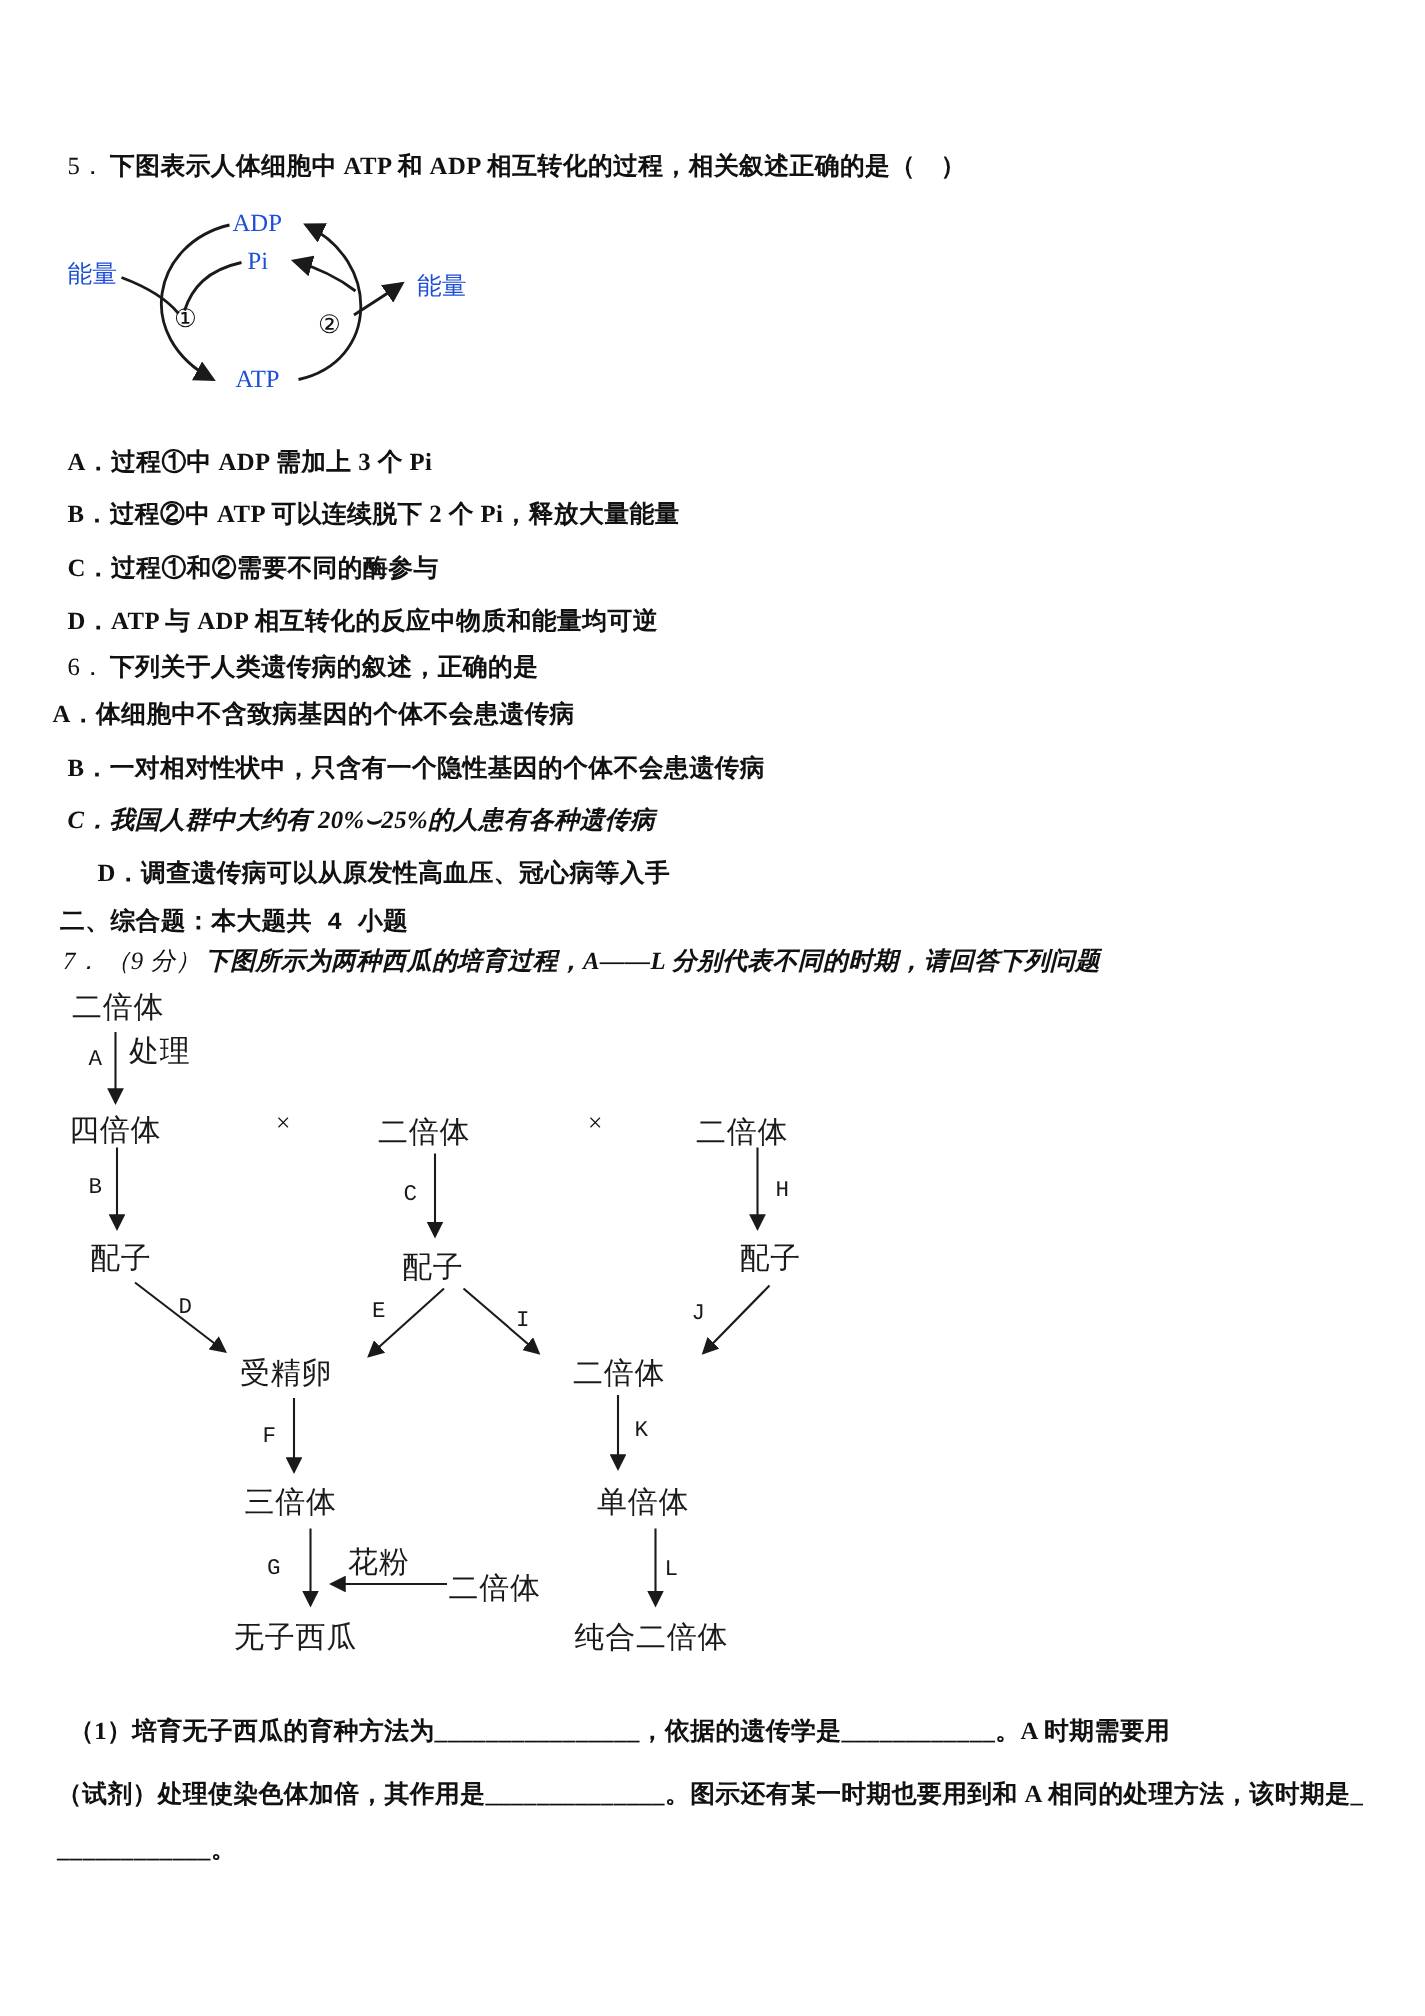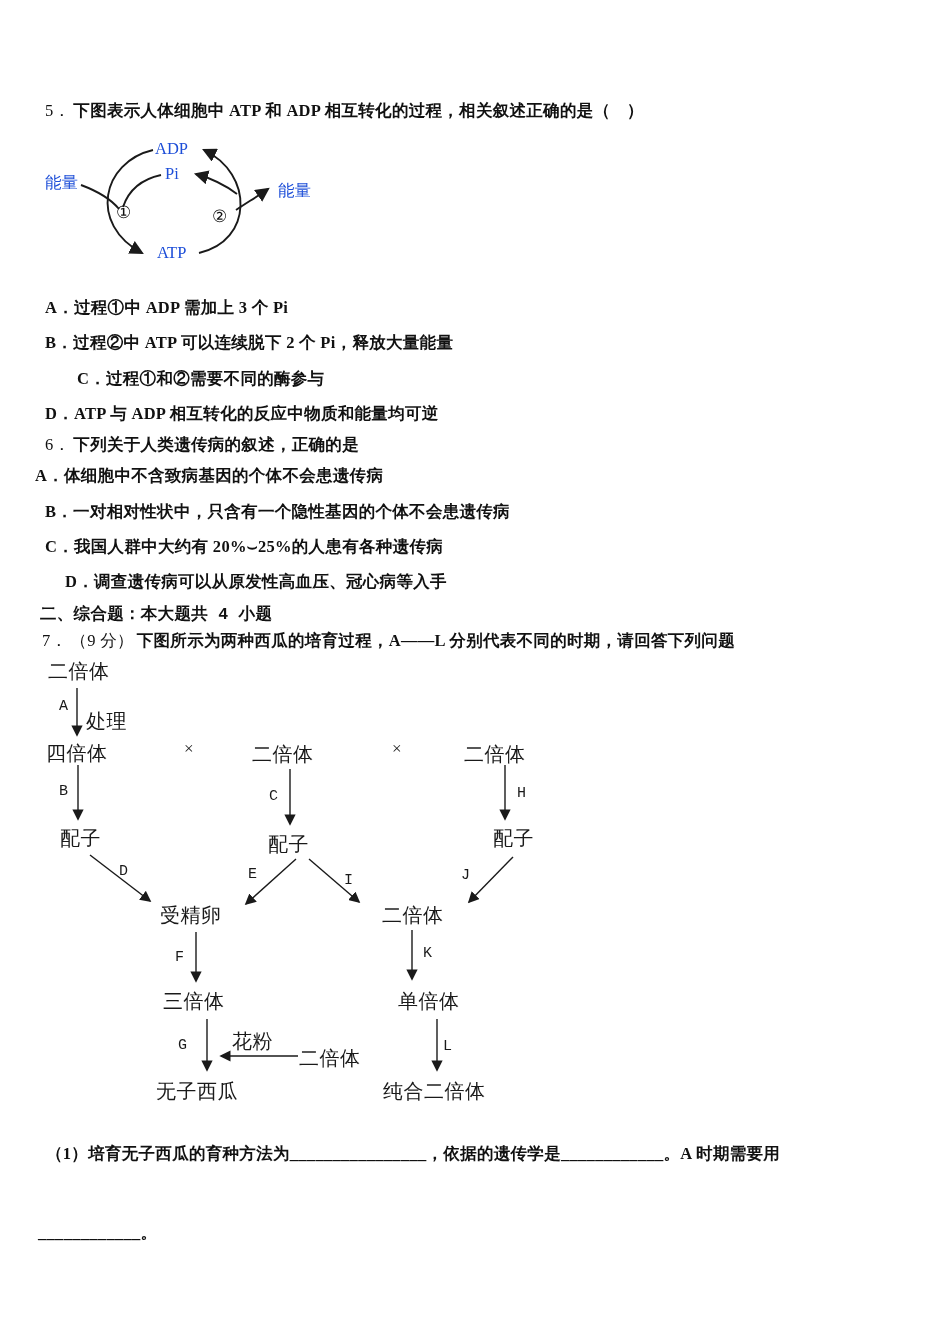--- a/index.html
+++ b/index.html
@@ -47,33 +47,33 @@
     <div class="atp-lbl" style="left:125px;top:28px;">Pi</div>
     <div class="atp-lbl" style="left:5px;top:36px;">能量</div>
     <div class="atp-lbl" style="left:238px;top:44px;">能量</div>
     <div class="atp-circ" style="left:76px;top:66px;">①</div>
     <div class="atp-circ" style="left:172px;top:70px;">②</div>
     <div class="atp-lbl" style="left:117px;top:107px;">ATP</div>
   </div>
 
   <div class="line" style="left:45px;top:297px;">A．过程①中 ADP 需加上 3 个 Pi</div>
   <div class="line" style="left:45px;top:332px;">B．过程②中 ATP 可以连续脱下 2 个 Pi，释放大量能量</div>
-  <div class="line" style="left:45px;top:368px;margin-left:32px;">C．过程①和②需要不同的酶参与</div>
+  <div class="line" style="left:45px;top:368px;">C．过程①和②需要不同的酶参与</div>
   <div class="line" style="left:45px;top:403px;">D．ATP 与 ADP 相互转化的反应中物质和能量均可逆</div>
 
   <div class="line" style="left:45px;top:434px;">
     <span class="qnum">6．</span><span>下列关于人类遗传病的叙述，正确的是</span>
   </div>
   <div class="line" style="left:35px;top:465px;text-align:right;">A．体细胞中不含致病基因的个体不会患遗传病</div>
   <div class="line" style="left:45px;top:501px;">B．一对相对性状中，只含有一个隐性基因的个体不会患遗传病</div>
-  <div class="line" style="left:45px;top:536px;">C．我国人群中大约有 20%⌣25%的人患有各种遗传病</div>
+  <div class="line" style="left:45px;top:536px;font-style:italic;">C．我国人群中大约有 20%⌣25%的人患有各种遗传病</div>
   <div class="line" style="left:45px;top:571px;margin-left:20px;">D．调查遗传病可以从原发性高血压、冠心病等入手</div>
 
   <div class="line" style="left:40px;top:603px;font-family:Liberation Mono, monospace;">二、综合题：本大题共 4 小题</div>
-  <div class="line" style="left:42px;top:630px;">
+  <div class="line" style="left:42px;top:630px;font-style:italic;">
     <span class="qnum">7．</span><span class="qnum">（9 分）</span><span>下图所示为两种西瓜的培育过程，A——L 分别代表不同的时期，请回答下列问题</span>
   </div>
 
   <div class="diagram" style="left:0;top:655px;width:660px;height:460px;">
     <svg width="660" height="460" viewBox="0 0 660 460">
       <defs>
         <marker id="arrB" viewBox="0 0 10 10" refX="8.5" refY="5" markerWidth="8" markerHeight="8" orient="auto-start-reverse">
           <path d="M0,0 L10,5 L0,10 z" fill="#1a1a1a"></path>
         </marker>
       </defs>
@@ -89,21 +89,21 @@
         <line x1="196" y1="277" x2="196" y2="326" marker-end="url(#arrB)"></line>
         <line x1="412" y1="275" x2="412" y2="324" marker-end="url(#arrB)"></line>
         <line x1="207" y1="364" x2="207" y2="415" marker-end="url(#arrB)"></line>
         <line x1="298" y1="401" x2="221" y2="401" marker-end="url(#arrB)"></line>
         <line x1="437" y1="364" x2="437" y2="415" marker-end="url(#arrB)"></line>
       </g>
     </svg>
 
     <div class="dlabel" style="left:48px;top:3px;">二倍体</div>
     <div class="dletter" style="left:59px;top:43px;">A</div>
-    <div class="dlabel" style="left:86px;top:53px;">处理</div>
+    <div class="dlabel" style="left:86px;top:32px;">处理</div>
 
     <div class="dlabel" style="left:46px;top:85px;">四倍体</div>
     <div class="dlabel cross" style="left:184px;top:84px;">×</div>
     <div class="dlabel" style="left:252px;top:86px;">二倍体</div>
     <div class="dlabel cross" style="left:392px;top:84px;">×</div>
     <div class="dlabel" style="left:464px;top:86px;">二倍体</div>
 
     <div class="dletter" style="left:59px;top:128px;">B</div>
     <div class="dletter" style="left:269px;top:133px;">C</div>
     <div class="dletter" style="left:517px;top:130px;">H</div>
@@ -129,15 +129,16 @@
     <div class="dletter" style="left:178px;top:382px;">G</div>
     <div class="dlabel" style="left:232px;top:373px;">花粉</div>
     <div class="dlabel" style="left:299px;top:390px;">二倍体</div>
     <div class="dletter" style="left:443px;top:383px;">L</div>
 
     <div class="dlabel" style="left:156px;top:423px;">无子西瓜</div>
     <div class="dlabel" style="left:383px;top:423px;">纯合二倍体</div>
   </div>
 
   <div class="line" style="left:46px;top:1143px;">（1）培育无子西瓜的育种方法为________________，依据的遗传学是____________。A 时期需要用</div>
+  <div class="line" style="left:38px;top:1185px;">（试剂）处理使染色体加倍，其作用是______________。图示还有某一时期也要用到和 A 相同的处理方法，该时期是_</div>
   <div class="line" style="left:38px;top:1222px;">____________。</div>
 
 </div>
 
 </body></html>

